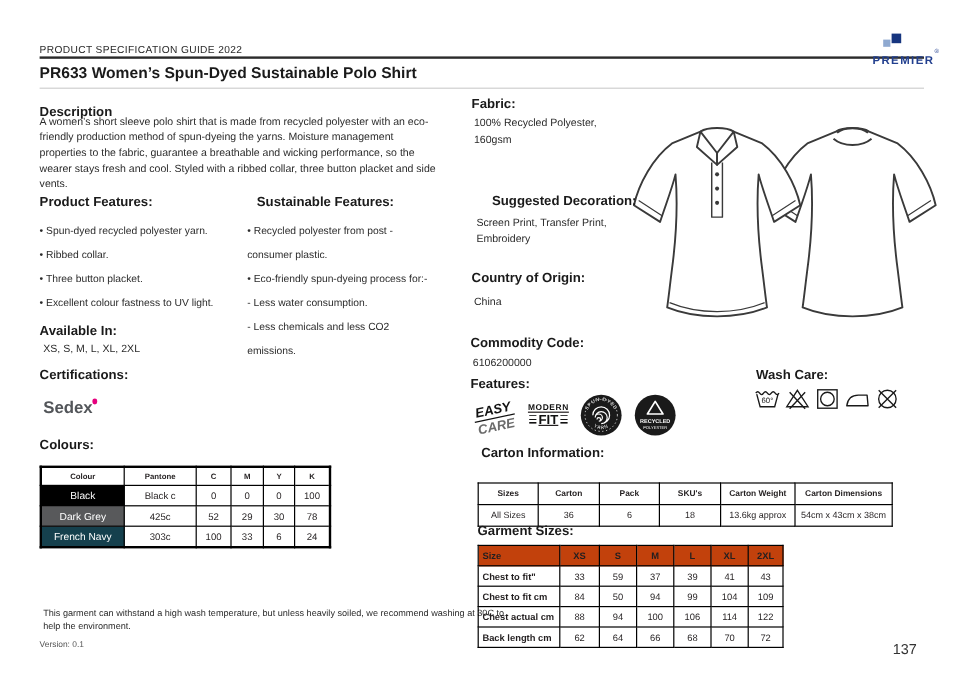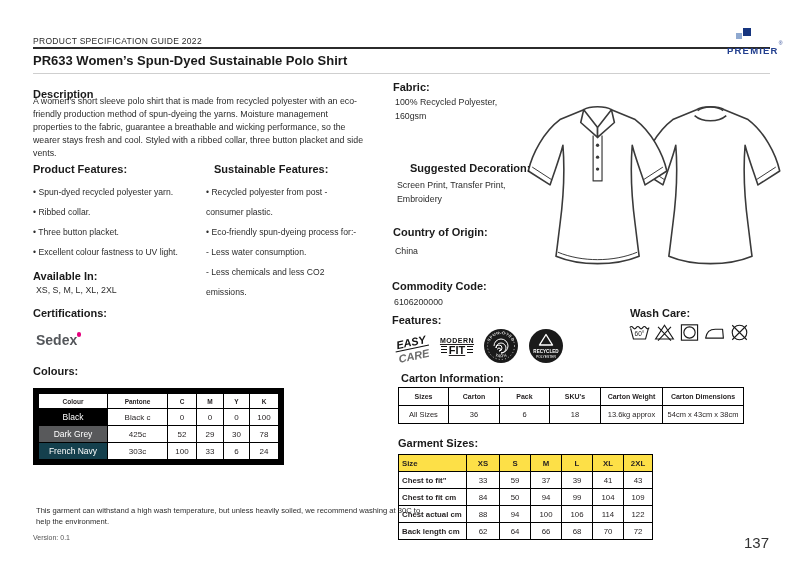--- a/index.html
+++ b/index.html
@@ -23,46 +23,46 @@
   .sq2{width:8px;height:8px;background:#16357f;display:inline-block;margin-bottom:3px;}
   .premier-text{font-size:9.5px;font-weight:bold;color:#23408f;letter-spacing:1.2px;}
   .reg{font-size:5px;color:#23408f;vertical-align:top;}
   
   .sedex{font-size:14px;font-weight:bold;color:#53565a;position:relative;display:inline-block;}
   .sedex-dot{position:absolute;right:-4px;top:1px;width:4.5px;height:4.5px;border-radius:50%;background:#e6007e;}
   
   table{border-collapse:collapse;}
   .tbl td,.tbl th{border:1px solid #000;text-align:center;padding:0 2px;}
   
-  .colours-tbl{border:6px solid #000000;}
+  .colours-tbl{border:2px solid #000000;}
   .colours-tbl th{font-size:6.5px;font-weight:bold;height:14px;}
   .colours-tbl td{font-size:8px;height:16px;}
   .colours-tbl td.sw{color:#fff;font-size:8.5px;}
   
   .carton-tbl th{font-size:7px;height:17px;}
   .carton-tbl td{font-size:7.5px;height:17px;}
   
-  .garment-tbl th{font-size:7.8px;height:16px;background:#fde047;}
+  .garment-tbl th{font-size:7.8px;height:16px;background:#c2410c;}
   .garment-tbl th.lbl{text-align:left;padding-left:3px;}
   .garment-tbl td{font-size:7.8px;height:16px;}
   .garment-tbl td.lbl{font-weight:bold;text-align:left;padding-left:3px;}
   
   .badges{display:flex;align-items:center;gap:7px;}
   .easycare{transform:rotate(-12deg);width:40px;text-align:center;margin-top:2px;}
   .easycare .l1{font-size:11px;font-weight:bold;font-style:italic;color:#111;border-bottom:1.5px solid #111;display:inline-block;padding:0 2px;}
   .easycare .l2{font-size:11px;font-weight:bold;font-style:italic;color:#6b6b6b;margin-top:0px;}
   .modernfit{text-align:center;width:36px;text-decoration:underline;}
   .modernfit .m1{font-size:7px;font-weight:bold;letter-spacing:.5px;color:#111;}
   .fit-row{display:flex;align-items:center;justify-content:center;gap:2px;}
   .fit-lines{width:6px;height:7px;background:repeating-linear-gradient(#111 0 1px,transparent 1px 3px);}
   .fit-row .m2{font-size:11px;font-weight:bold;color:#111;}
   .washrow{display:flex;align-items:center;gap:2px;}
   .footer-note{font-size:7.6px;line-height:11px;color:#2b2b2b;}
   .version{font-size:7px;color:#555;}
-  .pagenum{font-size:15px;color:#333;}
+  .pagenum{font-size:12px;color:#333;}
 </style>
 </head>
 <body>
 
 <div class="page">
 
   <div class="abs guide" style="left:33px;top:36px;">PRODUCT SPECIFICATION GUIDE 2022</div>
   <div class="abs rule" style="left:33px;top:47px;width:737px;"></div>
   <div class="abs title" style="left:33px;top:53px;">PR633 Women’s Spun-Dyed Sustainable Polo Shirt</div>
   <div class="abs rule-light" style="left:33px;top:73px;width:737px;"></div>
@@ -258,21 +258,21 @@
     </svg>
     <svg width="23" height="21" viewBox="0 0 28 26">
       <g fill="none" stroke="#1a1a1a" stroke-width="1.4">
         <circle cx="14" cy="13" r="9"></circle>
         <path d="M5 4 L23 22 M23 4 L5 22"></path>
       </g>
     </svg>
   </div>
 
   <div class="abs h-sec" style="left:401px;top:372px;">Carton Information:</div>
-  <table class="abs tbl carton-tbl" style="left:398px;top:387px;padding-left:12px;">
+  <table class="abs tbl carton-tbl" style="left:398px;top:402px;padding-left:12px;">
     <tbody>
         <tr>
       <th style="width:45px;">Sizes</th>
       <th style="width:46px;">Carton</th>
       <th style="width:45px;">Pack</th>
       <th style="width:46px;">SKU's</th>
       <th style="width:57px;">Carton Weight</th>
       <th style="width:76px;">Carton Dimensions</th>
     </tr>
     <tr>

